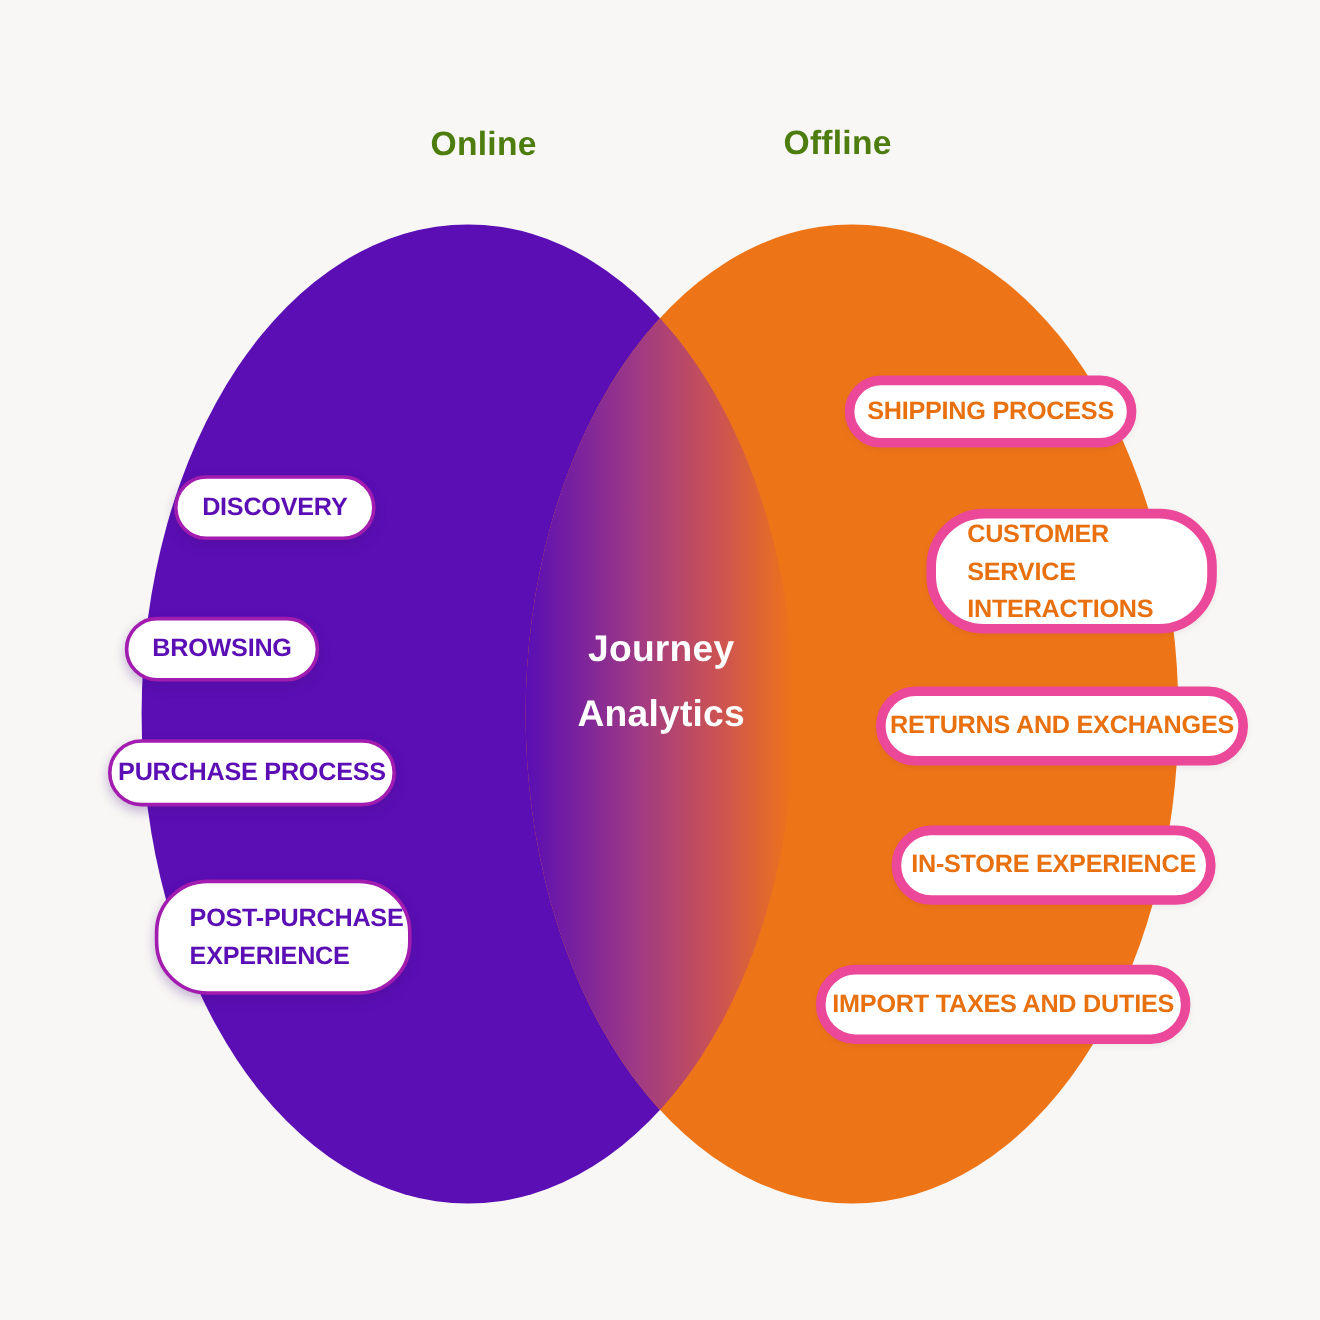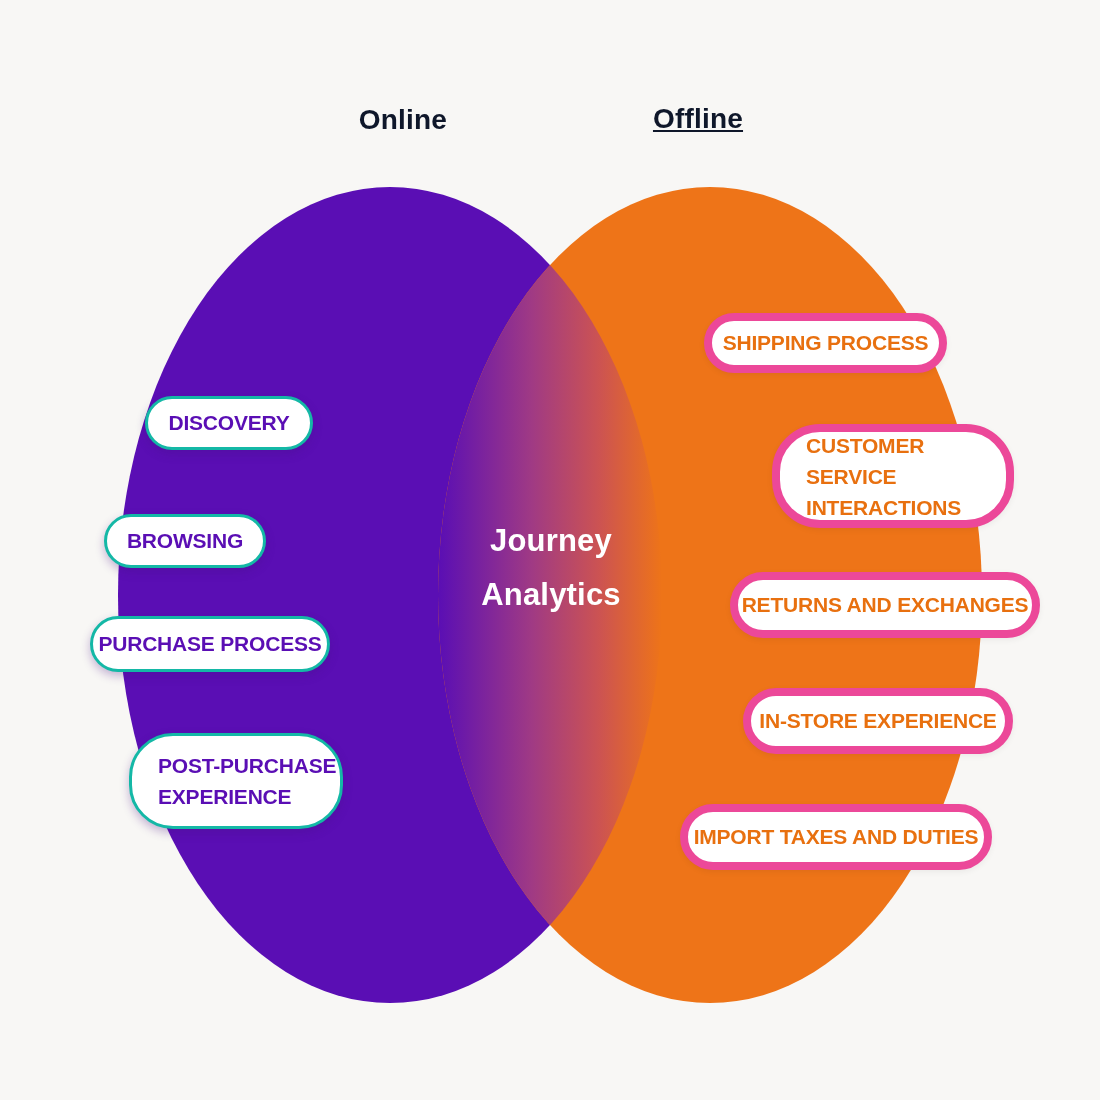--- a/index.html
+++ b/index.html
@@ -5,39 +5,39 @@
   html,body { margin:0; padding:0; }
   .canvas {
     position:relative; width:1100px; height:1100px;
     background:#f8f7f5; overflow:hidden;
     font-family:"Liberation Sans", sans-serif;
   }
   svg.venn { position:absolute; left:0; top:0; width:1100px; height:1100px; }
 
   .zone-label {
     position:absolute; width:170px; text-align:center;
-    font-size:28px; font-weight:bold; color:#0f172a; letter-spacing:0.2px;
+    font-size:28px; font-weight:bold; color:#4d7c0f; letter-spacing:0.2px;
   }
   .online-label  { left:318px; top:104px; }
-  .offline-label { left:613px; top:103px;text-decoration:underline; }
+  .offline-label { left:613px; top:103px; }
 
   .center-title {
     position:absolute; left:426px; top:514px; width:250px;
     text-align:center; color:#ffffff; font-size:31px; font-weight:bold;
     line-height:54px; letter-spacing:0.2px;
   }
 
   .pill {
     position:absolute; box-sizing:border-box; background:#ffffff;
     display:flex; align-items:center; justify-content:center;
     text-align:center; font-weight:bold; letter-spacing:-0.2px;
     white-space:nowrap;
   }
   .pill.online {
-    color:#5a0eb4; border:3px solid #14b8a6; font-size:21px;
+    color:#5a0eb4; border:3px solid #a21caf; font-size:21px;
     box-shadow:0 4px 10px rgba(70,15,130,0.30);
   }
   .pill.offline {
     color:#e8700f; border:8px solid #ec4899; font-size:21px;
     box-shadow:0 2px 6px rgba(0,0,0,0.06);
   }
   .pill.two-line {
     justify-content:flex-start; text-align:left; padding-left:26px;
     line-height:31px; white-space:normal;
   }

